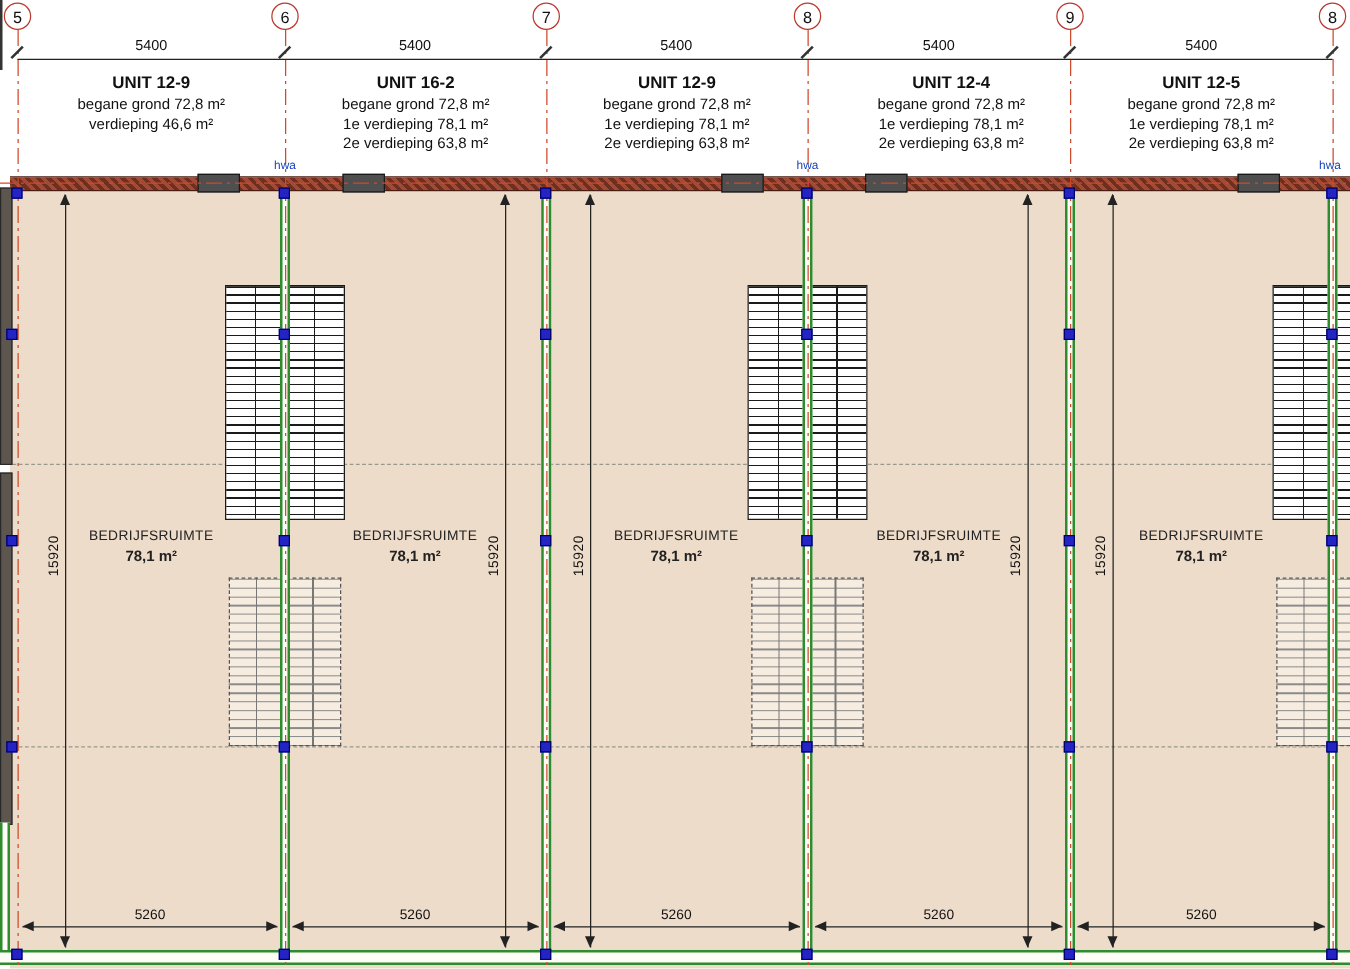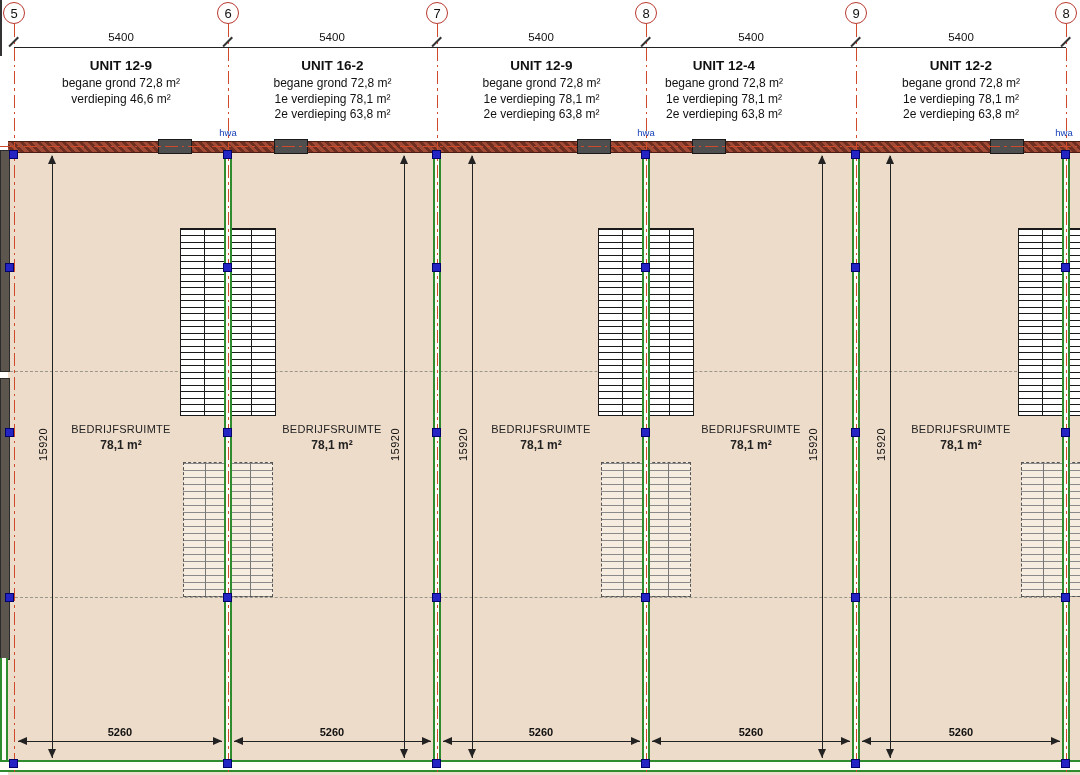--- a/index.html
+++ b/index.html
@@ -49,21 +49,21 @@
     background-image:
       linear-gradient(to right,transparent 0 21px,#777 21px 22px,transparent 22px 43px,#777 43px 45px,transparent 45px 66px,#777 66px 67px,transparent 67px 100%),
       repeating-linear-gradient(to bottom,#8a8a8a 0 1px,transparent 1px 7px); }
 
   .dash-h { height:0; border-top:1px dashed #98988a; z-index:1; }
 
   .vdim-line { width:1px; background:#222; z-index:3; }
   .vdim-text { position:absolute; writing-mode:vertical-rl; transform:rotate(180deg);
                font-size:11px; letter-spacing:.5px; z-index:3; }
   .hdim-line { height:1px; background:#222; z-index:3; }
-  .hdim-text { position:absolute; width:50px; text-align:center; font-size:11px; z-index:3;font-weight:bold; }
+  .hdim-text { position:absolute; width:50px; text-align:center; font-size:11px; z-index:3; }
 
   .ar { position:absolute; width:0; height:0; z-index:3; }
   .ar-up { border-left:4px solid transparent; border-right:4px solid transparent; border-bottom:9px solid #222; }
   .ar-dn { border-left:4px solid transparent; border-right:4px solid transparent; border-top:9px solid #222; }
   .ar-lf { border-top:4px solid transparent; border-bottom:4px solid transparent; border-right:9px solid #222; }
   .ar-rt { border-top:4px solid transparent; border-bottom:4px solid transparent; border-left:9px solid #222; }
 
   .room-label { position:absolute; width:160px; text-align:center; z-index:3; color:#222; }
   .room-name { font-size:11px; letter-spacing:.3px; }
   .room-area { font-size:12px; font-weight:bold; margin-top:3px; }
@@ -103,28 +103,28 @@
     <div class="unit-line">begane grond 72,8 m²</div>
     <div class="unit-line">1e verdieping 78,1 m²</div>
     <div class="unit-line">2e verdieping 63,8 m²</div>
   </div>
   <div class="unit-head" style="left:441px;width:201px">
     <div class="unit-title">UNIT 12-9</div>
     <div class="unit-line">begane grond 72,8 m²</div>
     <div class="unit-line">1e verdieping 78,1 m²</div>
     <div class="unit-line">2e verdieping 63,8 m²</div>
   </div>
-  <div class="unit-head" style="left:623px;width:202px">
+  <div class="unit-head" style="left:660px;width:202px">
     <div class="unit-title">UNIT 12-4</div>
     <div class="unit-line">begane grond 72,8 m²</div>
     <div class="unit-line">1e verdieping 78,1 m²</div>
     <div class="unit-line">2e verdieping 63,8 m²</div>
   </div>
   <div class="unit-head" style="left:860px;width:202px">
-    <div class="unit-title">UNIT 12-2</div>
+    <div class="unit-title">UNIT 12-5</div>
     <div class="unit-line">begane grond 72,8 m²</div>
     <div class="unit-line">1e verdieping 78,1 m²</div>
     <div class="unit-line">2e verdieping 63,8 m²</div>
   </div>
 
   <div class="hwa" style="left:215px;top:127px">hwa</div>
   <div class="hwa" style="left:633px;top:127px">hwa</div>
   <div class="hwa" style="left:1051px;top:127px">hwa</div>
 
   <div class="abs topwall" style="left:8px;top:141px;width:1072px;height:12px"></div>

